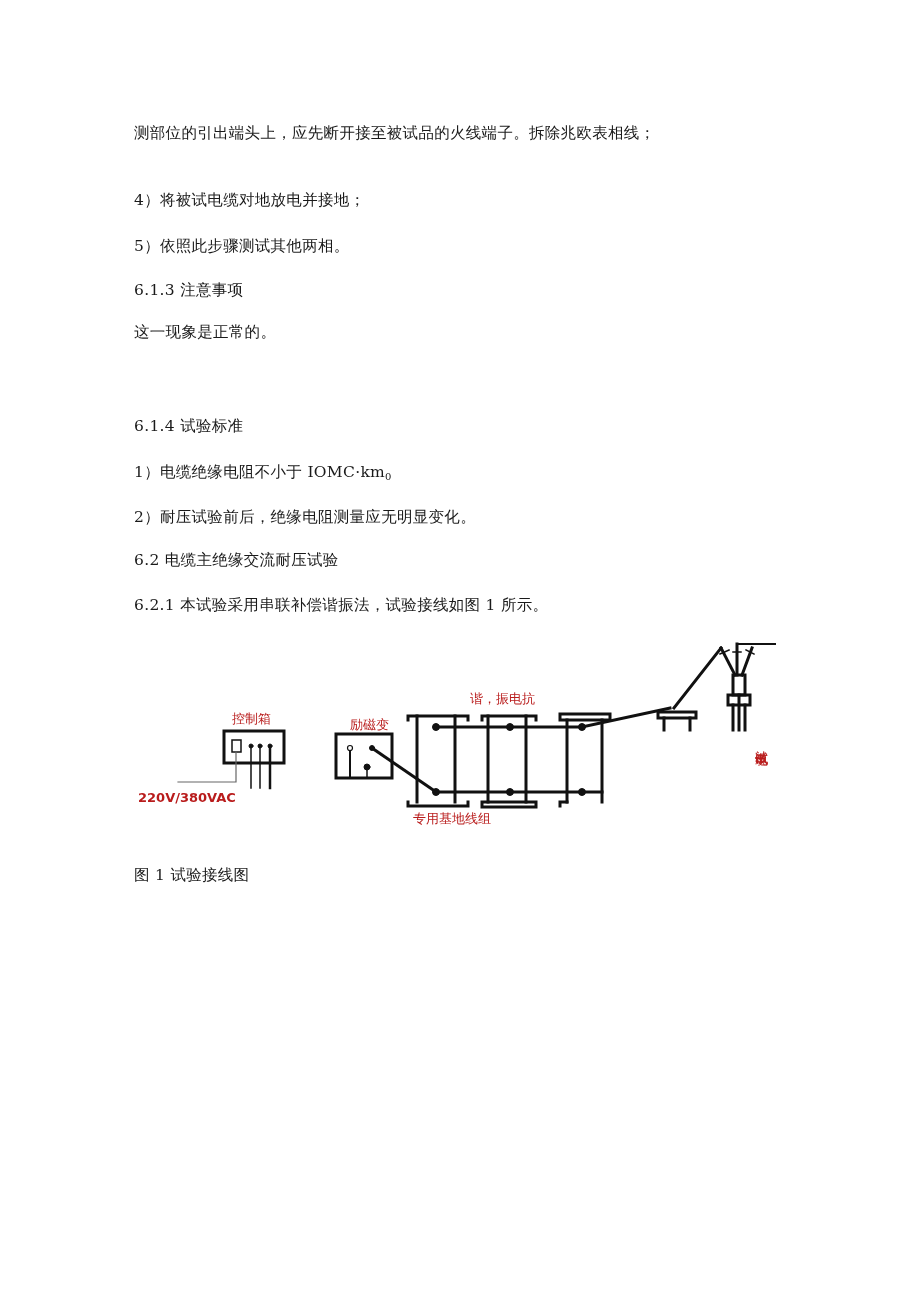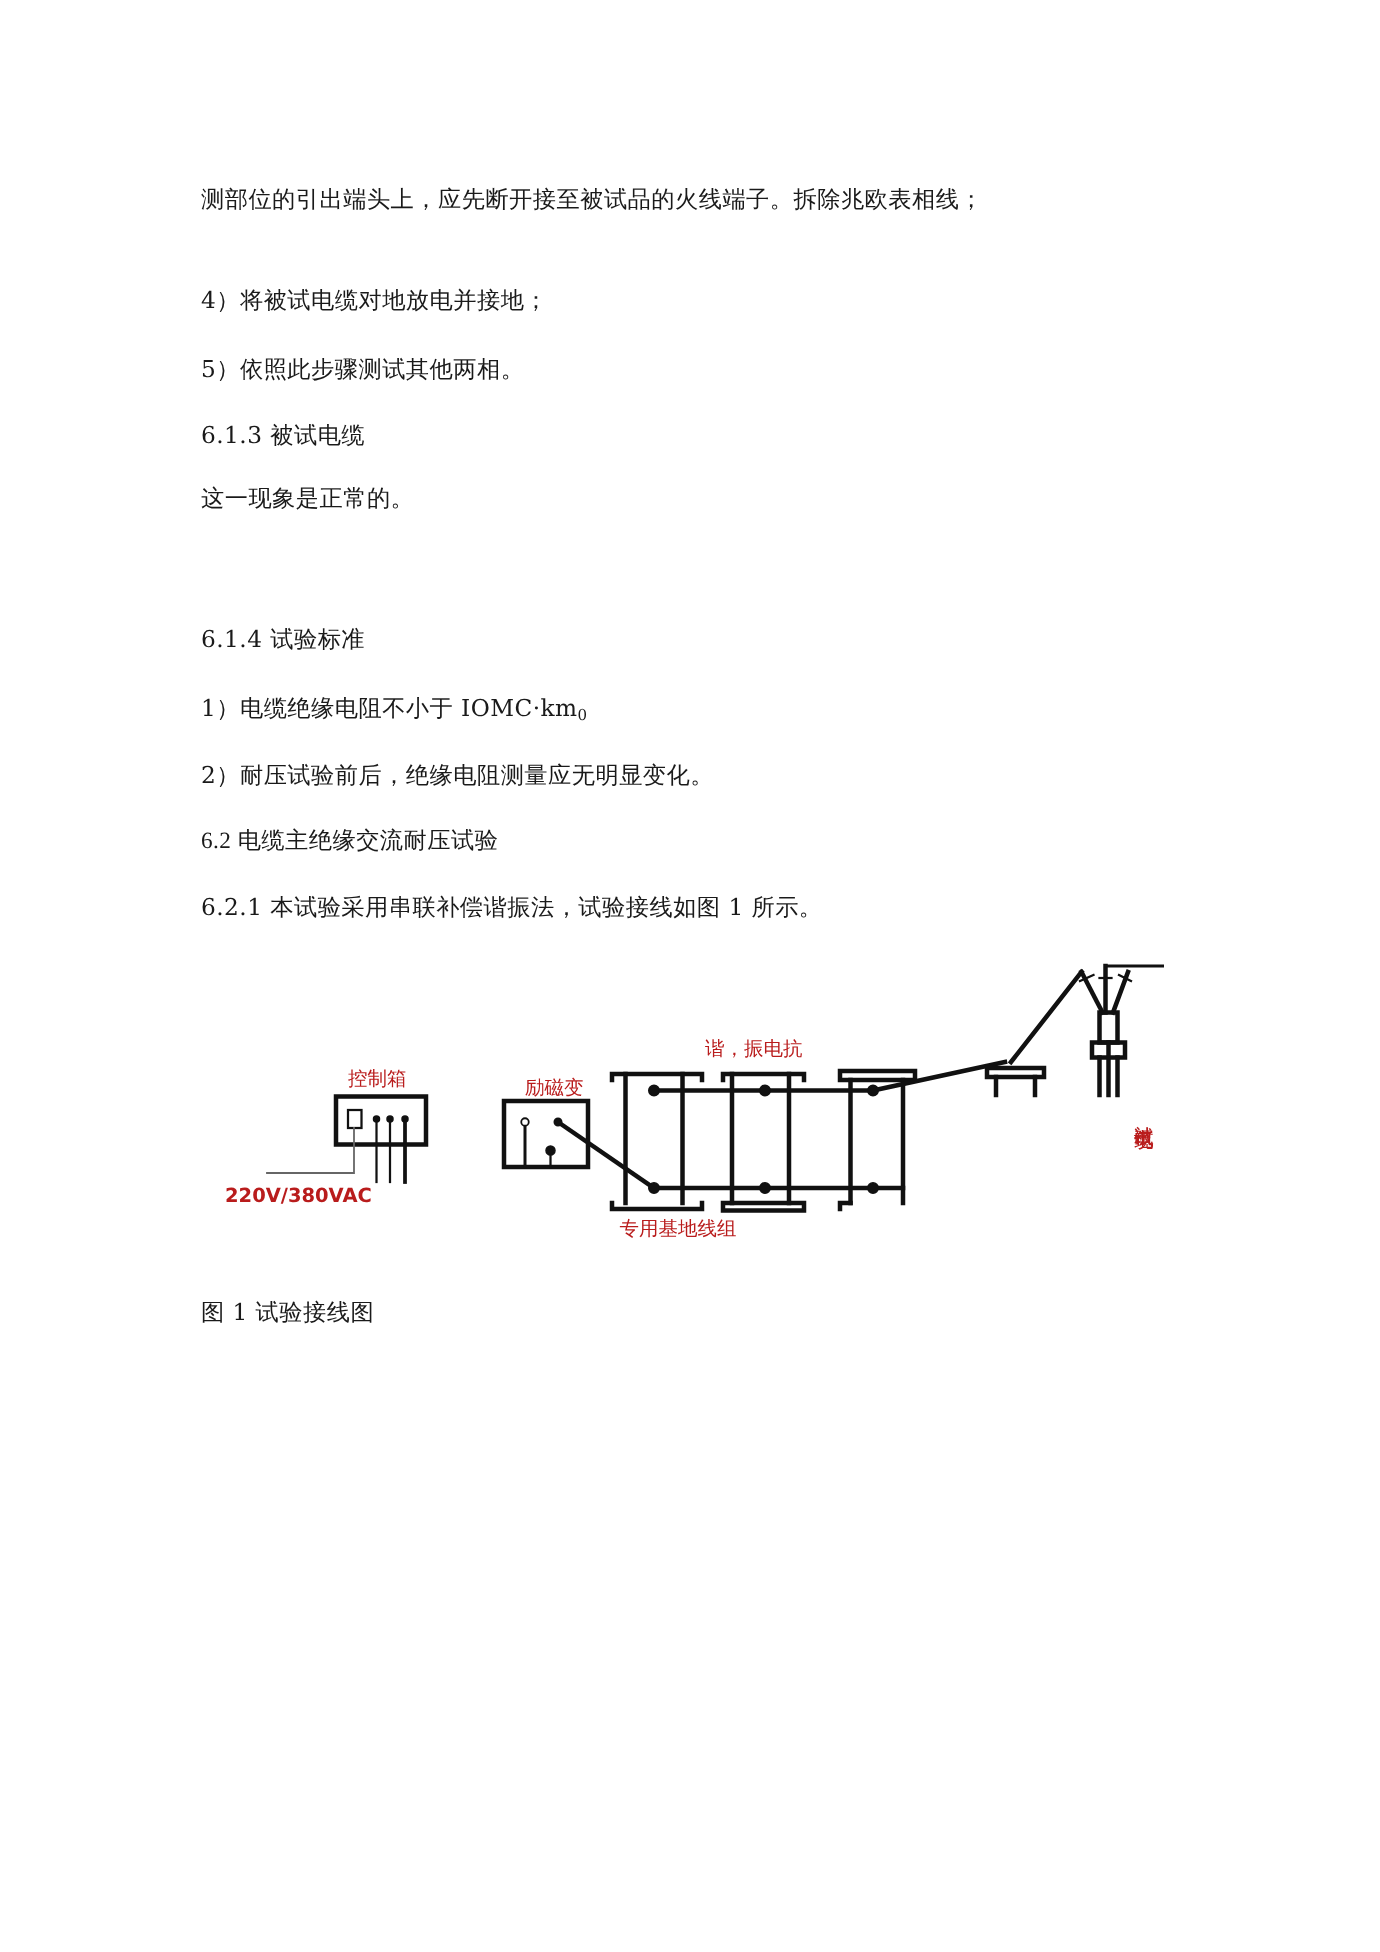--- a/index.html
+++ b/index.html
@@ -52,35 +52,35 @@
 <body>
 
 <div class="para" style="top:115px;">
   <span class="line" style="margin-top:6px;">测部位的引出端头上，应先断开接至被试品的火线端子。拆除兆欧表相线；</span>
 </div>
 
 <div class="para" style="top:188px;">4）将被试电缆对地放电并接地；</div>
 
 <div class="para" style="top:234px;">5）依照此步骤测试其他两相。</div>
 
-<div class="para" style="top:278px;">6.1.3 被试电缆</div>
+<div class="para" style="top:278px;">6.1.3 注意事项</div>
 
 <div class="para" style="top:320px;">
   <span class="line">这一现象是正常的。</span>
 </div>
 
 <div class="para" style="top:414px;">6.1.4 试验标准</div>
 
 <div class="para" style="top:460px;">
   <span>1）电缆绝缘电阻不小于 IOMC·km</span><span class="sub">0</span>
 </div>
 
 <div class="para" style="top:505px;">2）耐压试验前后，绝缘电阻测量应无明显变化。</div>
 
-<div class="para" style="top:548px;font-family:Liberation Serif, serif;">6.2 电缆主绝缘交流耐压试验</div>
+<div class="para" style="top:548px;">6.2 电缆主绝缘交流耐压试验</div>
 
 <div class="para" style="top:593px;">6.2.1 本试验采用串联补偿谐振法，试验接线如图 1 所示。</div>
 
 <div class="diagram">
   <svg width="680" height="220" viewBox="0 0 680 220">
     <g stroke="#111" fill="none" stroke-width="3" stroke-linecap="square">
 
       <rect x="94" y="101" width="60" height="32" stroke-width="3"></rect>
       <rect x="102" y="110" width="9" height="12" stroke-width="1.5"></rect>
 
@@ -144,20 +144,20 @@
       <line x1="616" y1="20" x2="624" y2="24" stroke-width="1.5"></line>
       <rect x="603" y="45" width="12" height="20" stroke-width="3"></rect>
       <rect x="598" y="65" width="22" height="10" stroke-width="3"></rect>
       <line x1="603" y1="75" x2="603" y2="100" stroke-width="3"></line>
       <line x1="609" y1="65" x2="609" y2="100" stroke-width="3"></line>
       <line x1="615" y1="75" x2="615" y2="100" stroke-width="3"></line>
     </g>
   </svg>
 
   <span class="dlabel" style="left:102px; top:80px;">控制箱</span>
-  <span class="dlabel bold" style="left:20px; top:160px;">220V/380VAC</span>
+  <span class="dlabel bold" style="left:8px; top:160px;">220V/380VAC</span>
   <span class="dlabel" style="left:220px; top:86px;">励磁变</span>
   <span class="dlabel" style="left:340px; top:60px;">谐，振电抗</span>
   <span class="dlabel" style="left:283px; top:180px;">专用基地线组</span>
   <span class="dlabel vert" style="left:624px; top:110px;">被试电缆</span>
 </div>
 
 <div class="para" style="top:863px;">图 1 试验接线图</div>
 
 </body></html>

